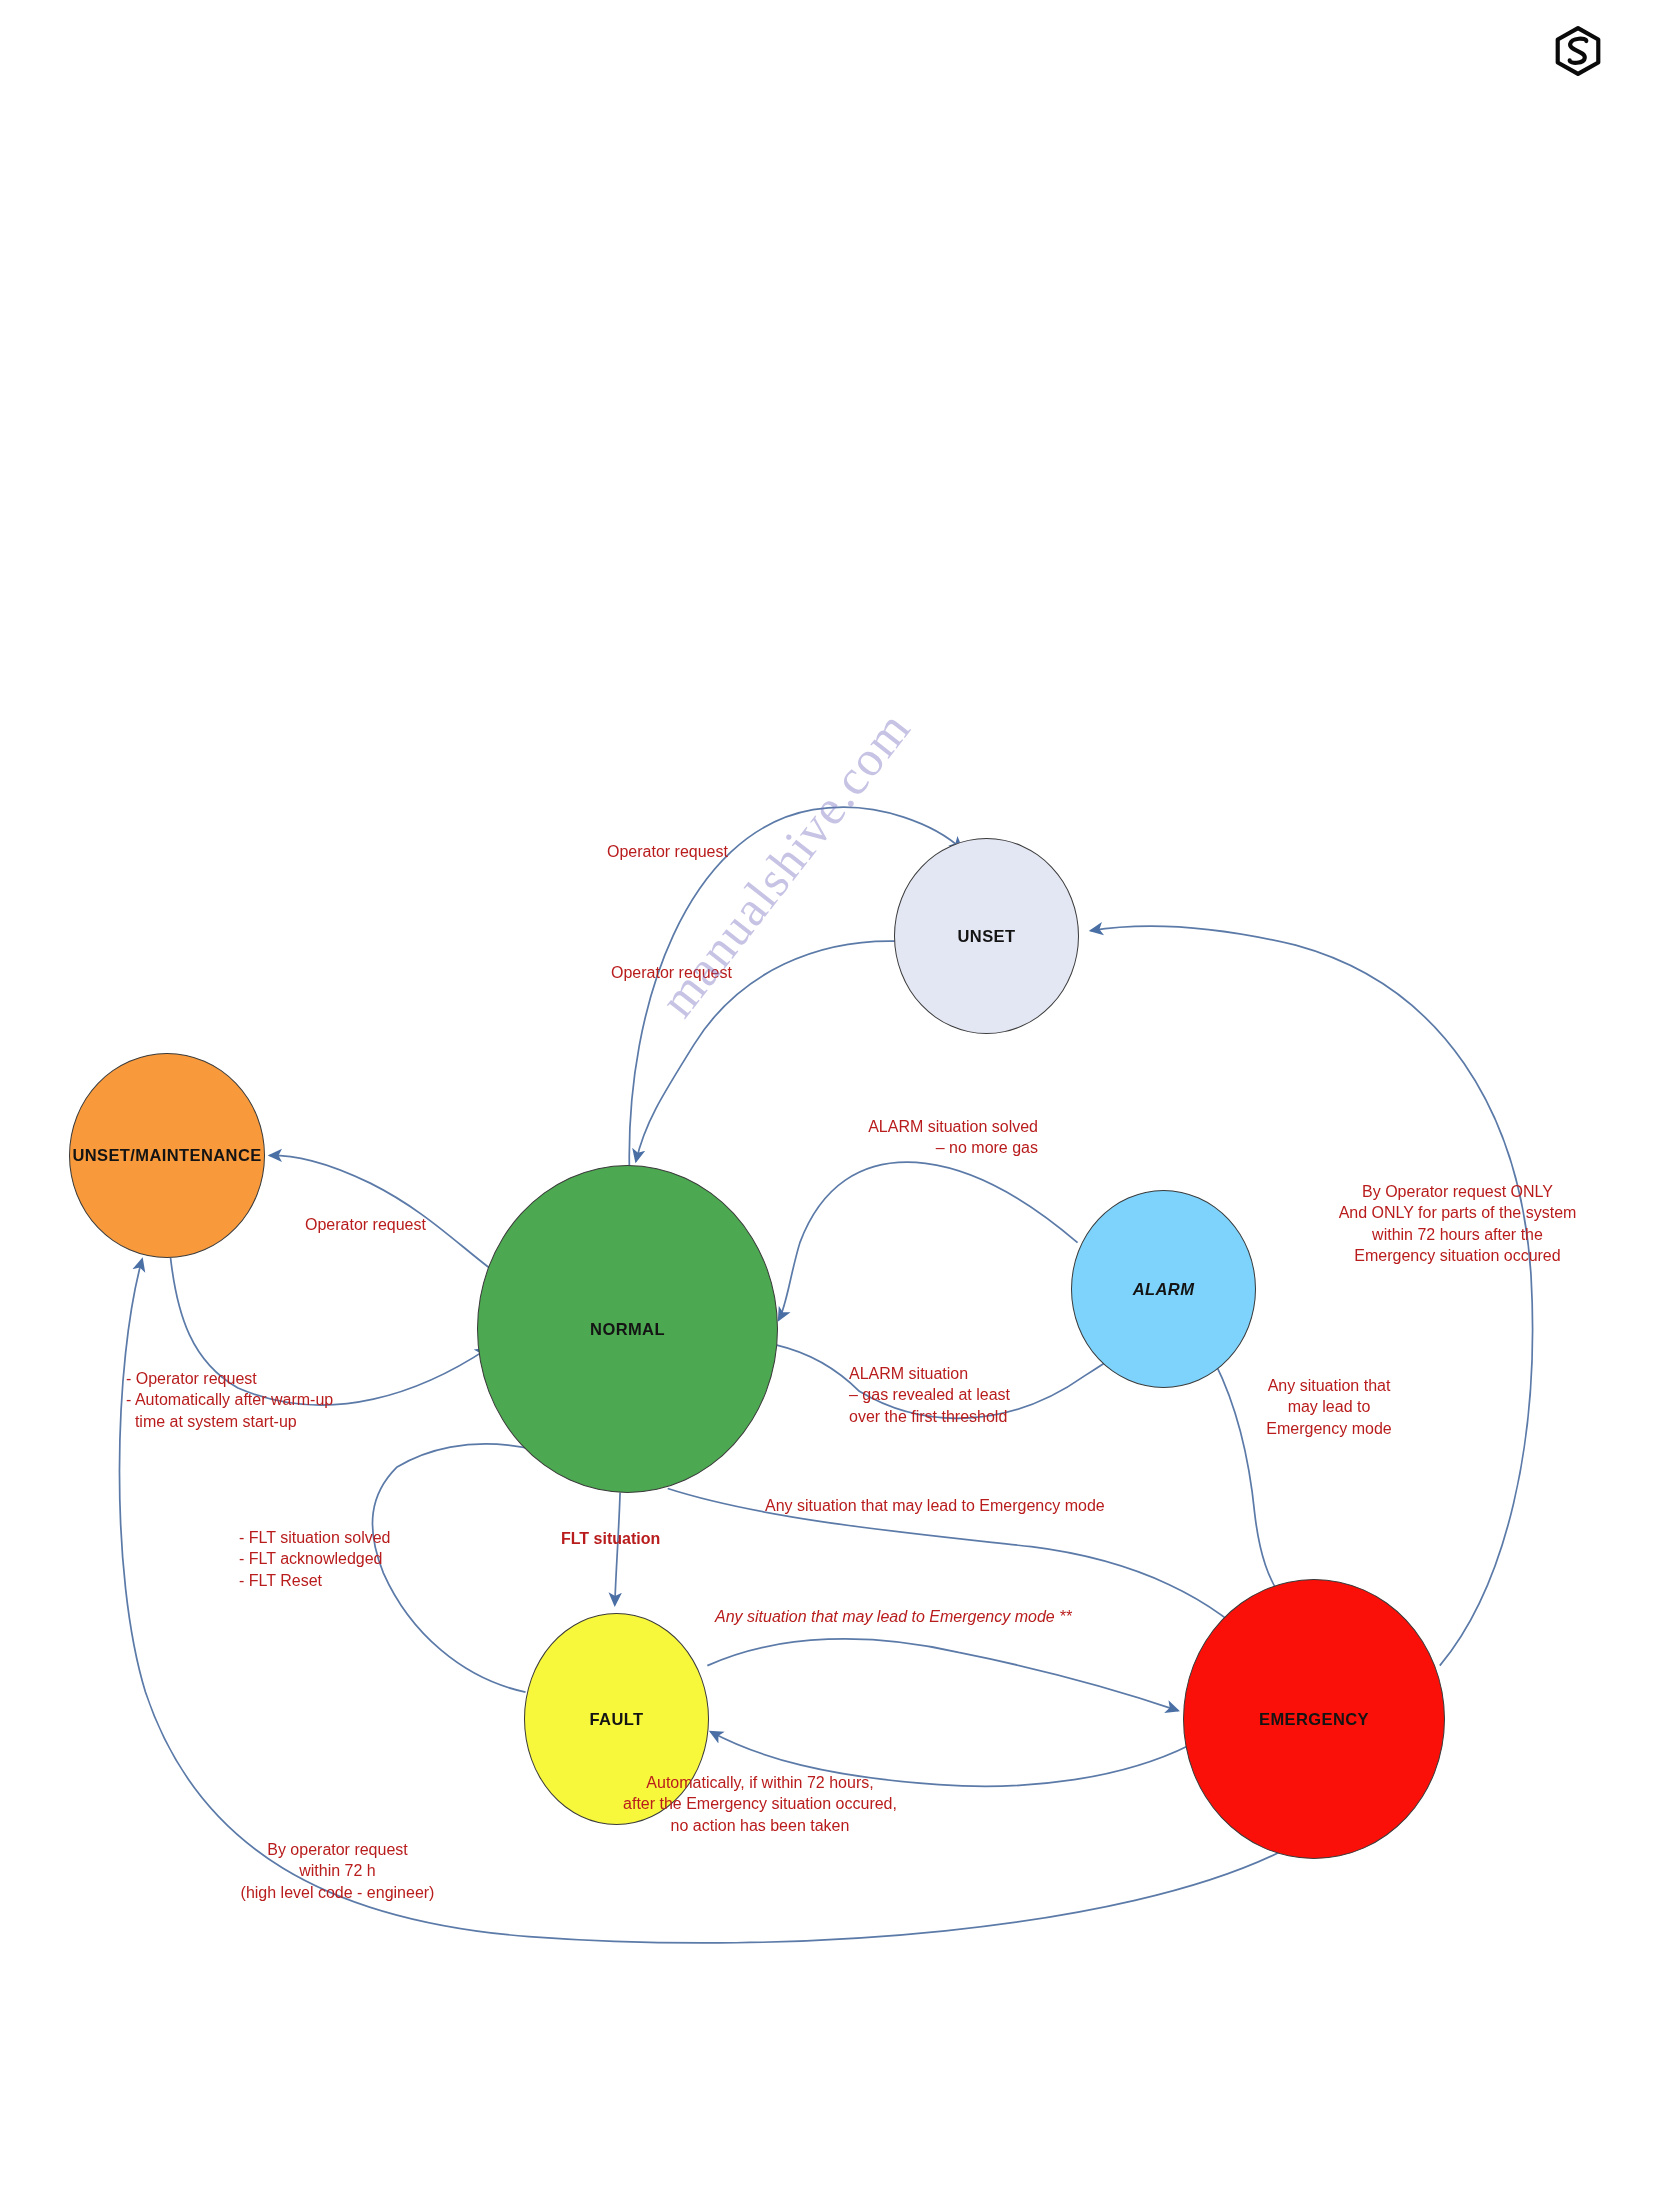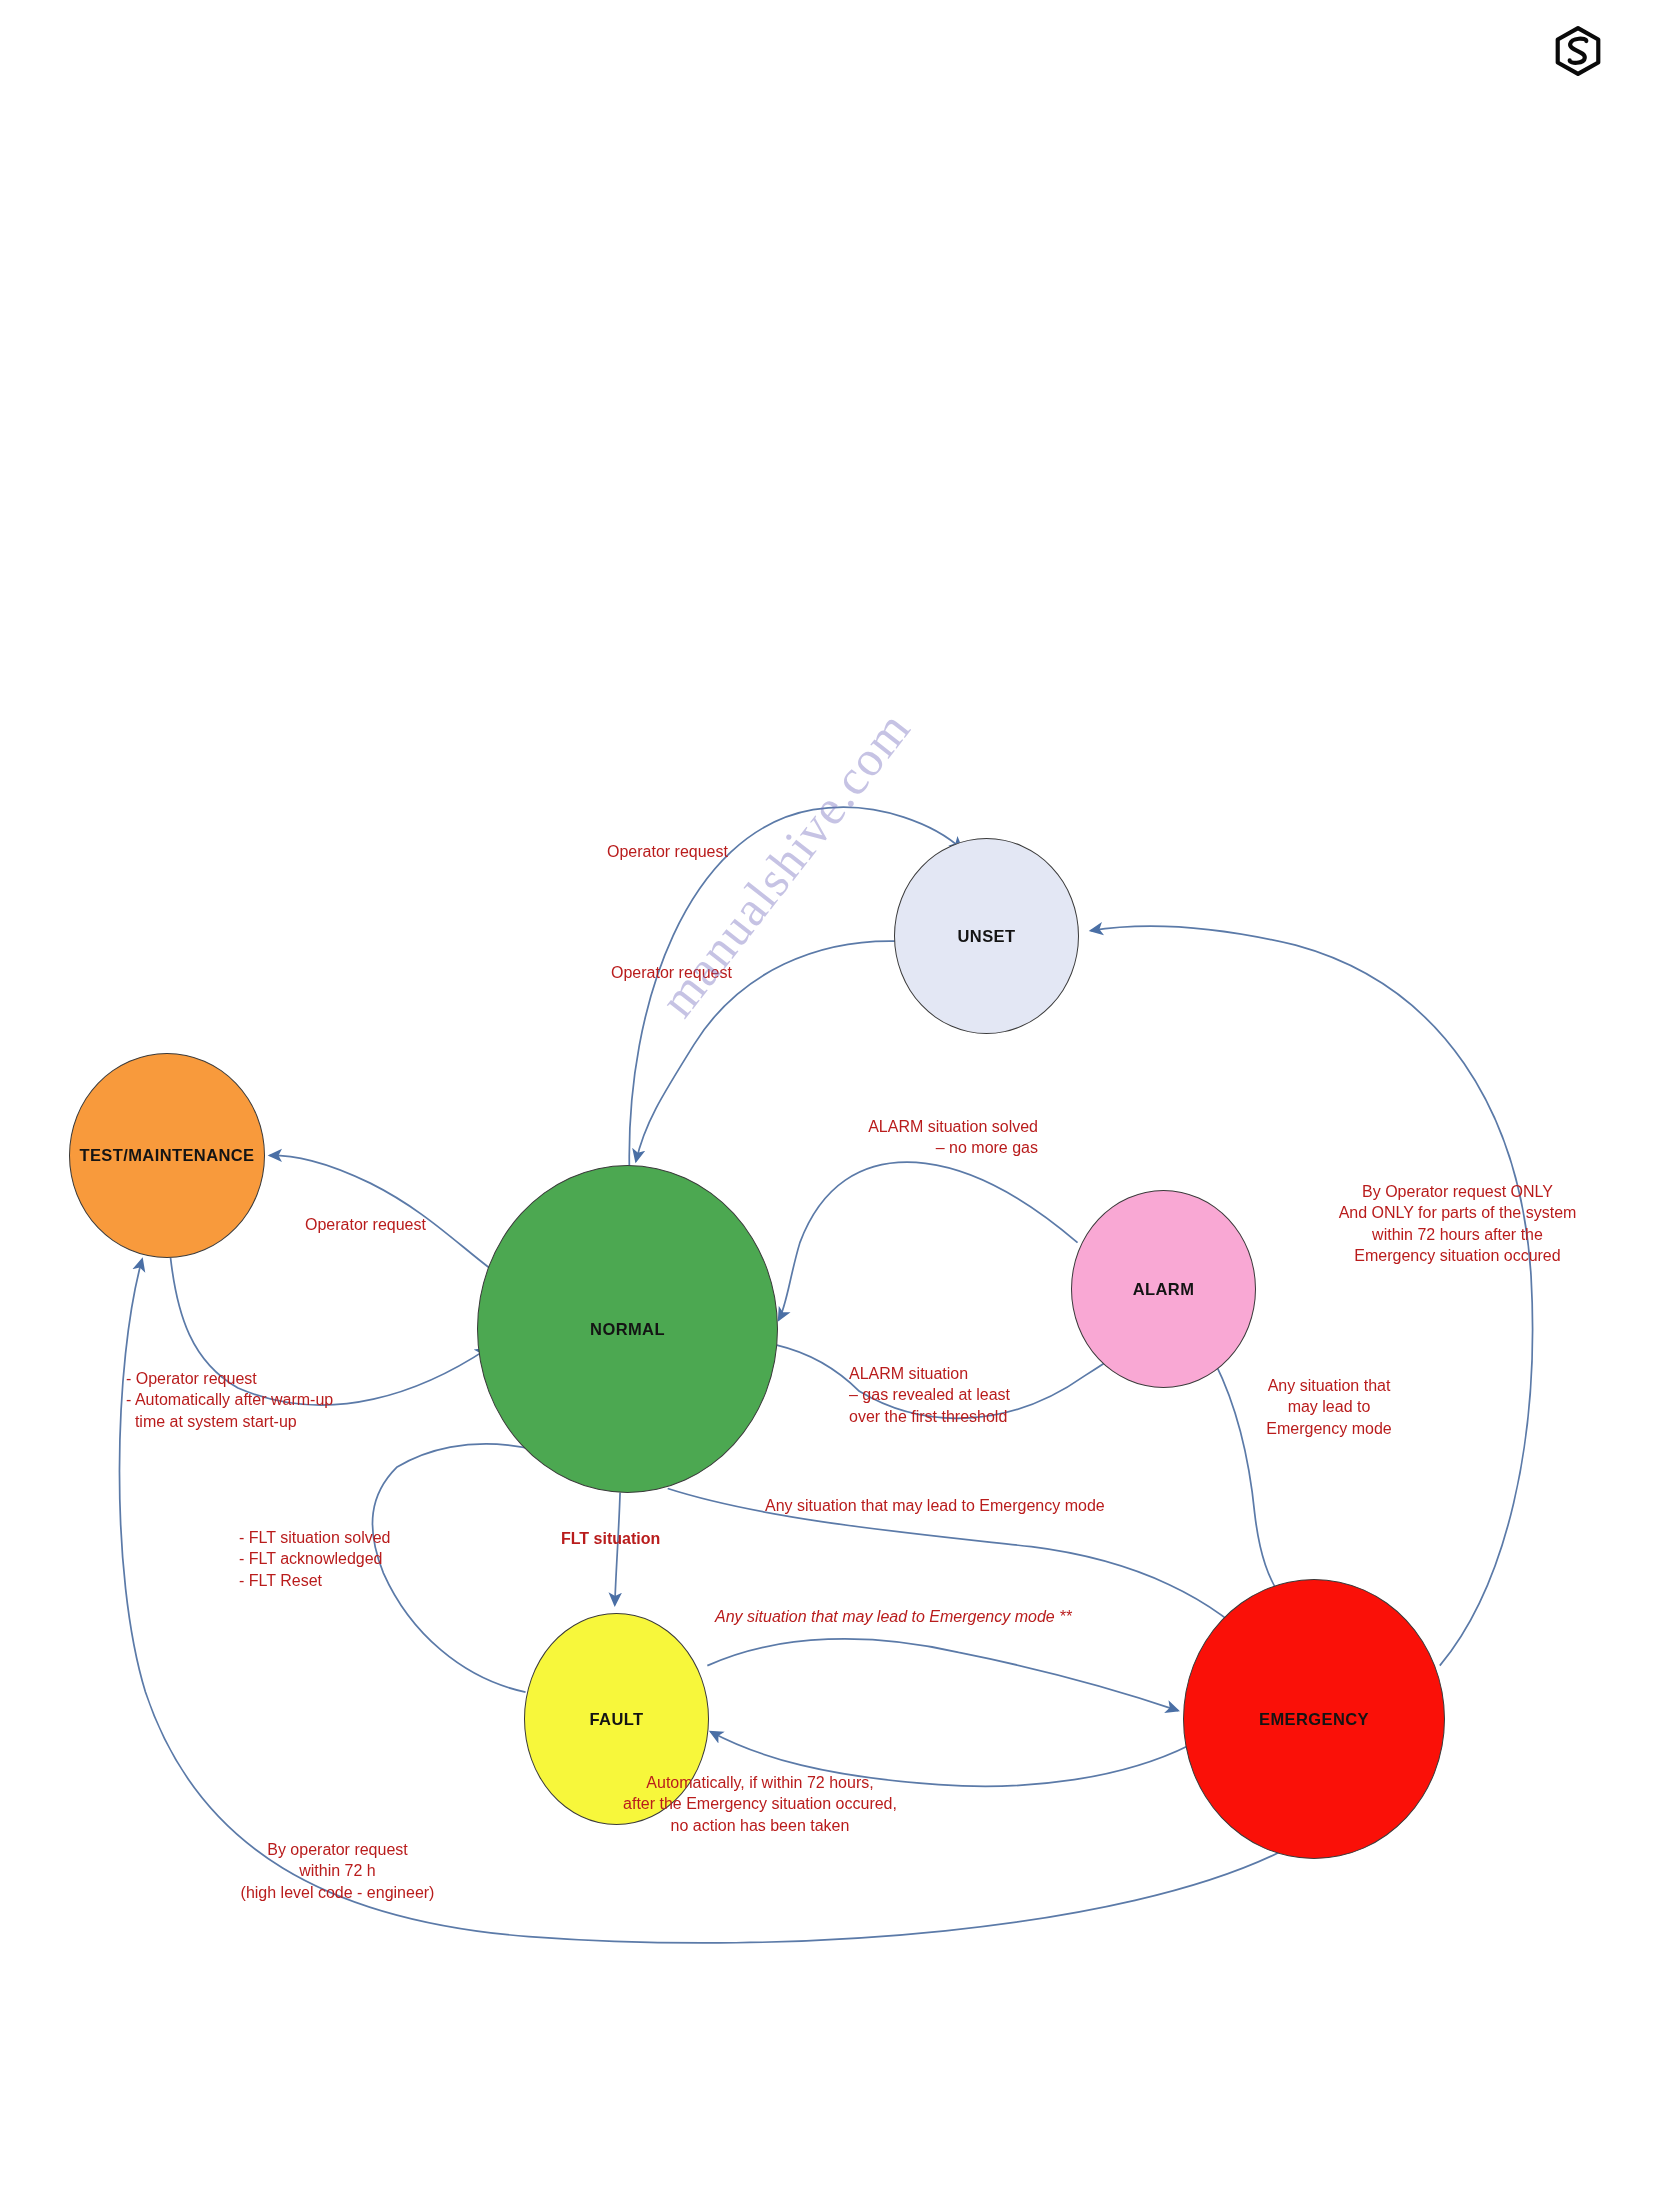--- a/index.html
+++ b/index.html
@@ -137,32 +137,32 @@
 
       <path d="M1070,2520 C1180,2470 1320,2470 1450,2500 C1600,2530 1700,2560 1782,2588"></path>
 
       <path d="M1800,2640 C1700,2690 1560,2710 1420,2700 C1250,2688 1150,2660 1075,2620"></path>
 
       <path d="M1940,2800 C1700,2920 1200,2960 800,2930 C500,2906 300,2800 220,2560 C165,2380 172,2060 215,1905"></path>
     </g>
   </svg>
 
   <div class="state-node" style="left:69px; top:1053px; width:196px; height:205px; background:#F89A3C;">
-    <span class="state-label">TEST/MAINTENANCE</span>
+    <span class="state-label">UNSET/MAINTENANCE</span>
   </div>
 
   <div class="state-node" style="left:894px; top:838px; width:185px; height:196px; background:#E3E7F4;">
     <span class="state-label">UNSET</span>
   </div>
 
   <div class="state-node" style="left:477px; top:1165px; width:301px; height:328px; background:#4CA851;">
     <span class="state-label">NORMAL</span>
   </div>
 
-  <div class="state-node" style="left:1071px; top:1190px; width:185px; height:198px; background:#f9a8d4;">
+  <div class="state-node" style="left:1071px; top:1190px; width:185px; height:198px; background:#7dd3fc;font-style:italic;">
     <span class="state-label">ALARM</span>
   </div>
 
   <div class="state-node" style="left:524px; top:1613px; width:185px; height:212px; background:#F7F73B;">
     <span class="state-label">FAULT</span>
   </div>
 
   <div class="state-node" style="left:1183px; top:1579px; width:262px; height:280px; background:#FA1008;">
     <span class="state-label">EMERGENCY</span>
   </div>

